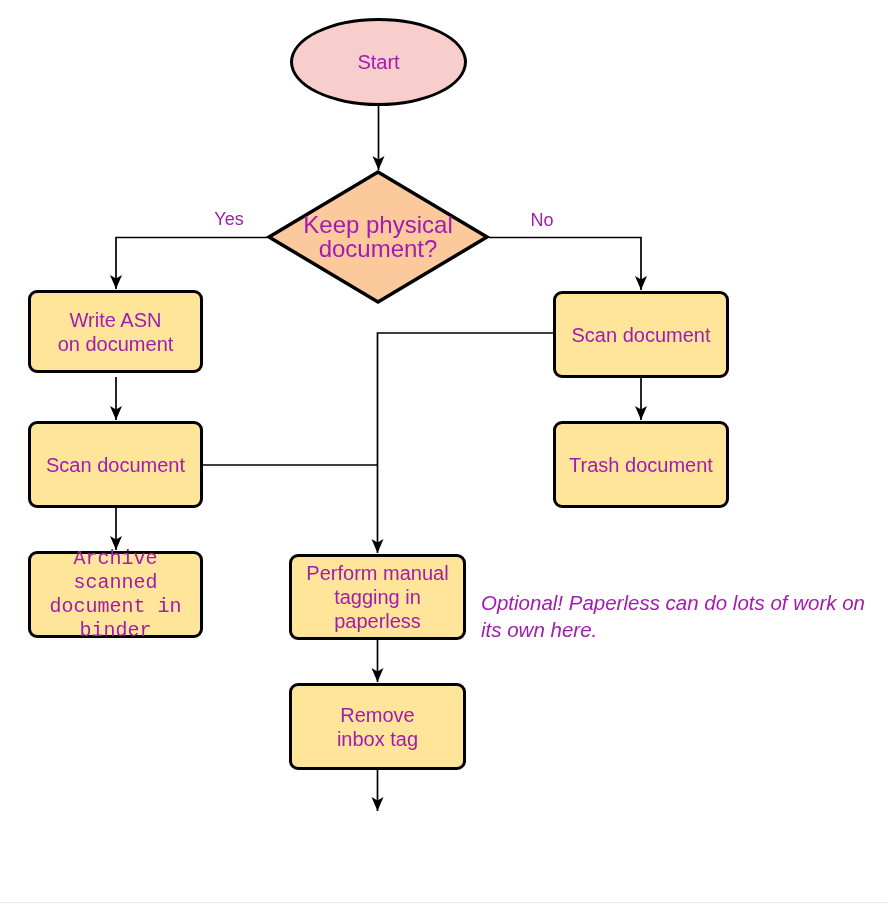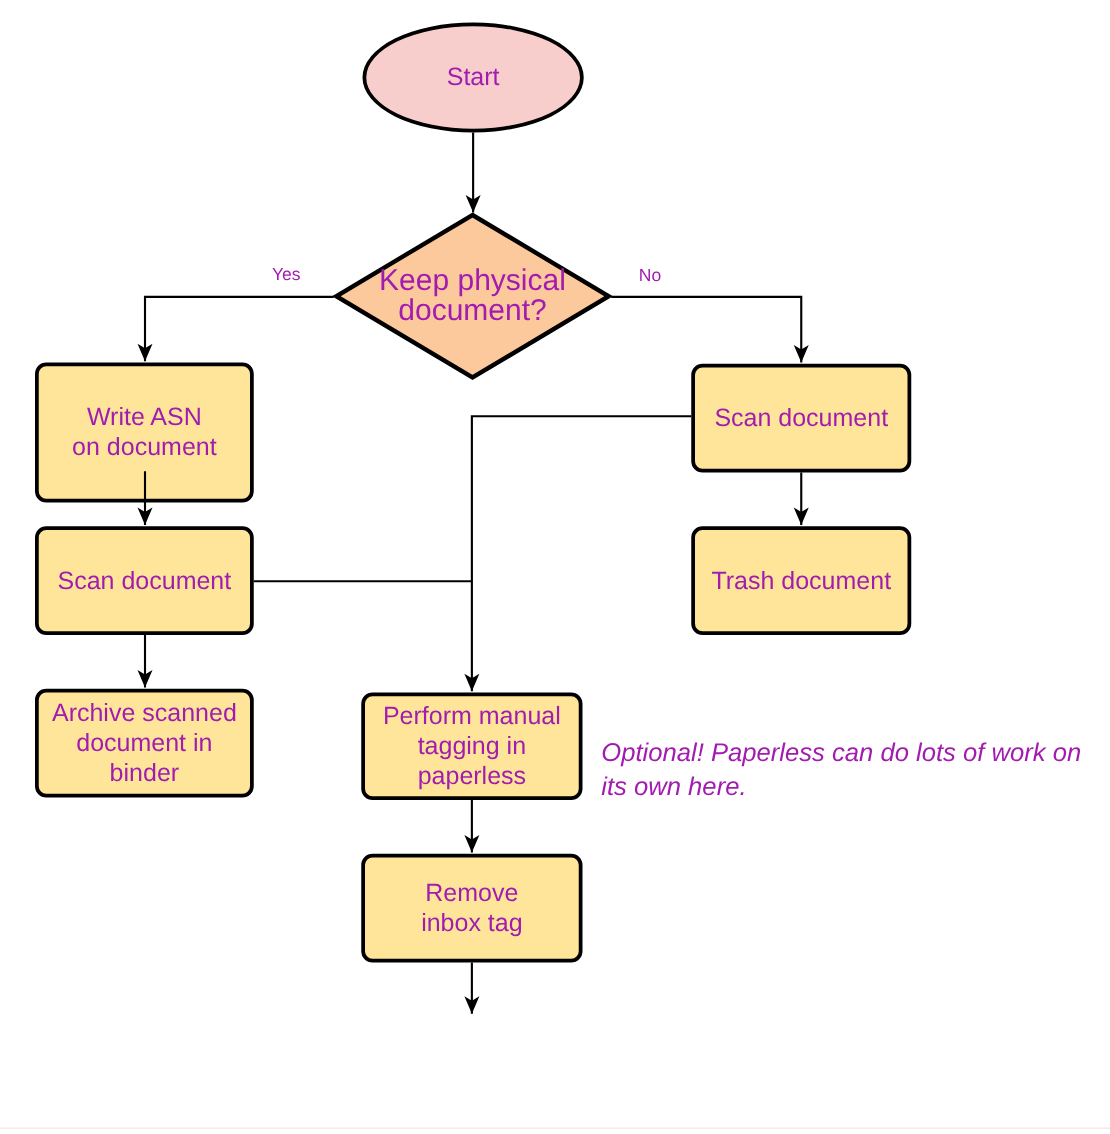--- a/index.html
+++ b/index.html
@@ -72,21 +72,21 @@
     stroke: var(--stroke);
     stroke-width: 1.7;
     fill: none;
   }
   #edge-layer .arrowhead { fill: var(--stroke); }
   
   .edge-label {
     position: absolute;
     width: 60px;
     text-align: center;
-    font-size: 14px;
+    font-size: 18px;
     line-height: 20px;
     z-index: 4;
   }
   .note {
     position: absolute;
     font-size: 20.5px;
     font-style: italic;
     line-height: 27px;
     white-space: pre-line;
     z-index: 2;
@@ -130,30 +130,30 @@
 
   <div class="decision-wrap" style="left:266px; top:169px; width:224px; height:136px;">
     <svg width="224" height="136" viewBox="0 0 224 136">
       <polygon points="112,3 221,68 112,133 3,68"></polygon>
     </svg>
     <div class="decision-label">Keep physical
 document?</div>
   </div>
 
   <div class="edge-label" style="left:199px; top:209px;">Yes</div>
-  <div class="edge-label" style="left:490px; top:210px;">No</div>
+  <div class="edge-label" style="left:512px; top:210px;">No</div>
 
-  <div class="node process" style="left:28px; top:290px; width:175px; height:112px;">
+  <div class="node process" style="left:28px; top:290px; width:175px; height:83px;">
     <span>Write ASN
 on document</span>
   </div>
   <div class="node process" style="left:28px; top:421px; width:175px; height:87px;">
     <span>Scan document</span>
   </div>
-  <div class="node process" style="left:28px; top:551px; width:175px; height:87px;">
+  <div class="node process" style="left:28px; top:551px; width:175px; height:87px;font-family:Liberation Mono, monospace;">
     <span>Archive scanned
 document in
 binder</span>
   </div>
 
   <div class="node process" style="left:553px; top:291px; width:176px; height:87px;">
     <span>Scan document</span>
   </div>
   <div class="node process" style="left:289px; top:554px; width:177px; height:86px;">
     <span>Perform manual

